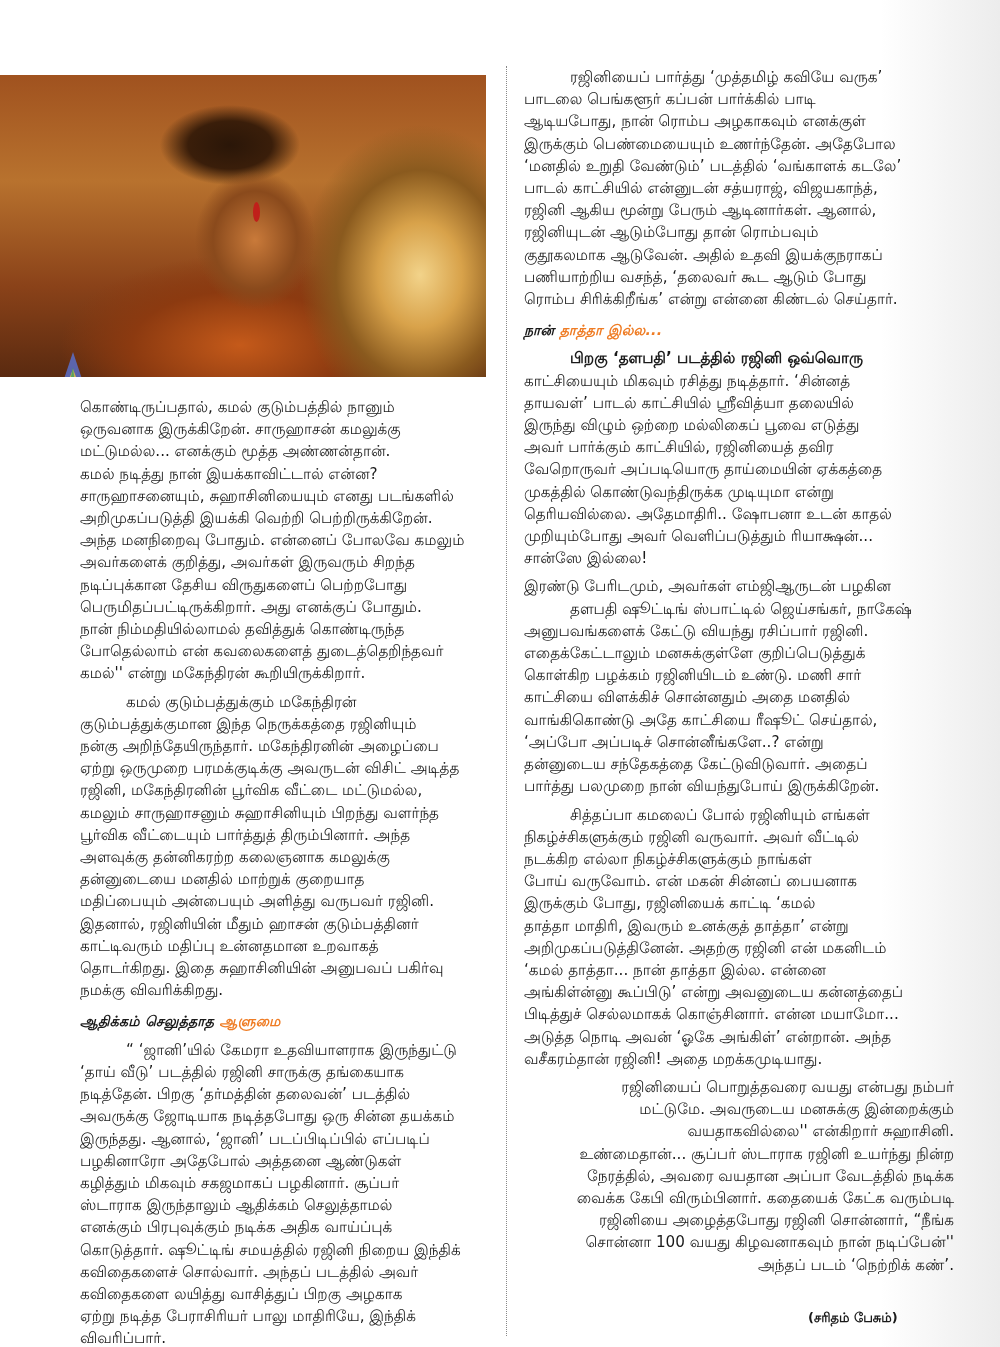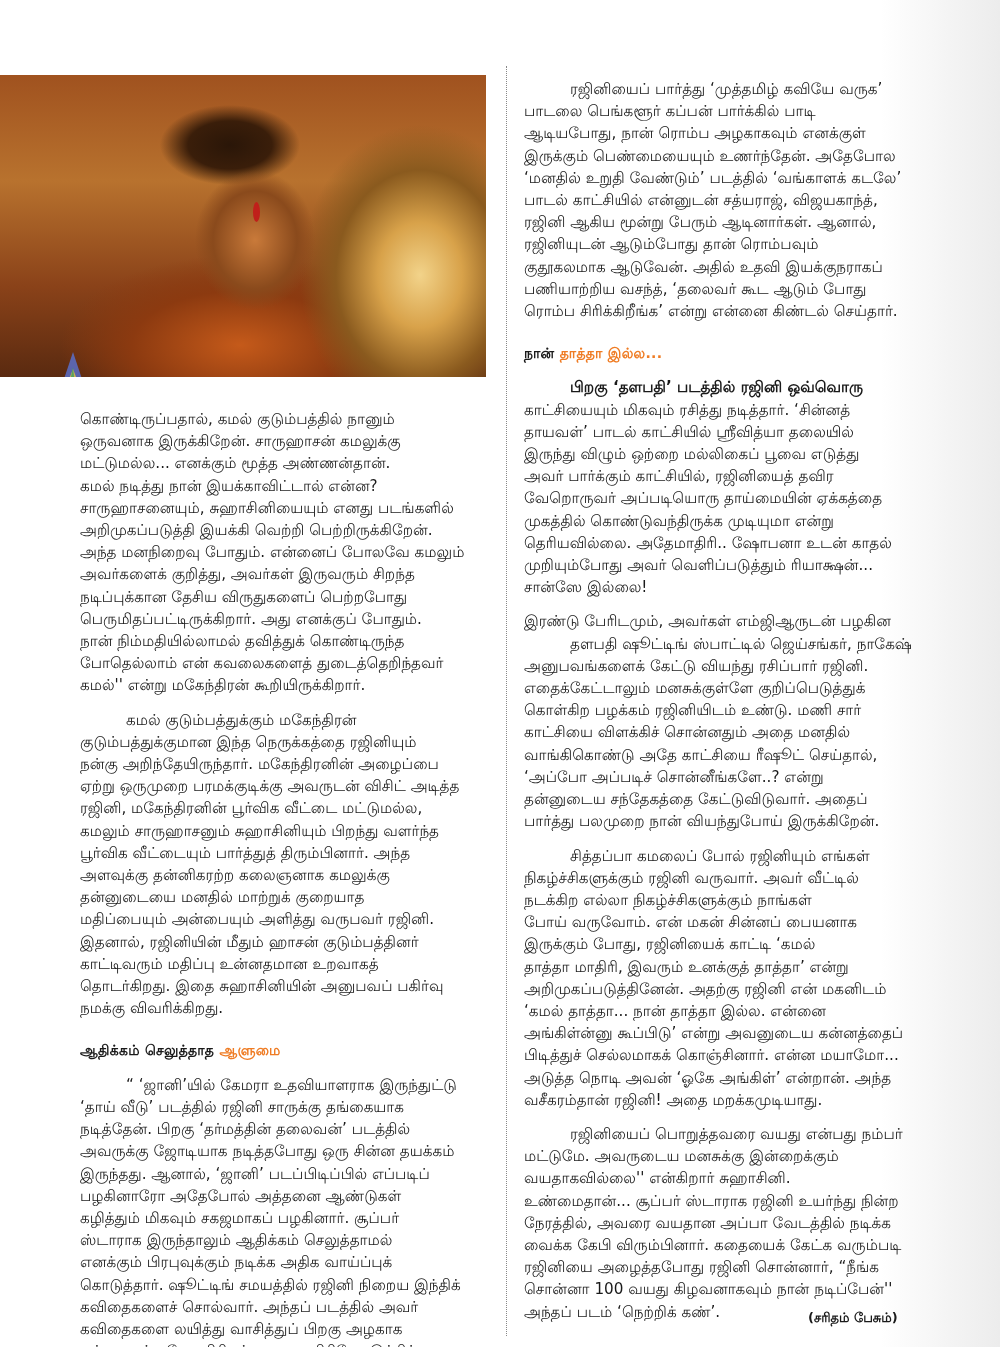--- a/index.html
+++ b/index.html
@@ -11,27 +11,27 @@
       radial-gradient(ellipse 60px 70px at 255px 165px,#c97a3a 0%,#8a4a1c 70%,transparent 100%),
       radial-gradient(ellipse 70px 40px at 230px 70px,#2a1608 0%,#3a1e0a 60%,transparent 100%),
       radial-gradient(ellipse 120px 150px at 420px 200px,#f2d38a 0%,#d8a24a 35%,#8a5a1e 70%,transparent 100%),
       radial-gradient(ellipse 180px 90px at 240px 270px,#c55a1a 0%,#8c3a10 60%,transparent 100%),
       linear-gradient(180deg,#a0521f 0%,#b8722e 35%,#8a4219 70%,#5a2a10 100%);}
   .photo .tilak{position:absolute;left:253px;top:127px;width:7px;height:20px;background:#c0201a;border-radius:50%;}
   .watermark{position:absolute;left:100px;top:300px;font-family:"DejaVu Sans",sans-serif;font-weight:bold;
     font-size:40px;color:#6f7fc0;letter-spacing:1px;-webkit-text-stroke:1.5px #e8e8f4;opacity:.92;}
   .wm-star{position:absolute;left:28px;top:272px;width:90px;height:90px;}
   .col{position:absolute;font-size:15.2px;line-height:22.2px;}
-  .col p{margin:12px 0 6px 0;text-indent:0;}
+  .col p{margin:0 0 6px 0;text-indent:0;}
   .col p.ind{text-indent:46px;}
   .col .line{display:block;white-space:nowrap;}
   .left{left:80px;top:396px;width:420px;}
   .right{left:524px;top:66px;width:430px;}
   .divider{position:absolute;left:506px;top:66px;height:1270px;border-left:1px dotted #888;}
-  h3{margin:20px 0 6px 0;font-size:14px;font-weight:900;letter-spacing:.3px;}
+  h3{margin:9px 0 6px 0;font-size:14px;font-weight:900;letter-spacing:.3px;font-style:italic;}
   h3 .accent{color:#ef7c24;}
   .sign{position:absolute;left:808px;top:1310px;font-size:13px;font-weight:bold;}
 </style>
 </head>
 <body>
 
 <div class="photo">
   <div class="tilak"></div>
   <svg class="wm-star" viewBox="0 0 90 90">
     <polygon points="45,5 55,35 88,38 62,55 70,88 45,68 20,88 28,55 2,38 35,35" fill="#5a6fc8" opacity=".85"></polygon>
@@ -148,21 +148,21 @@
       <span class="line">போய் வருவோம். என் மகன் சின்னப் பையனாக</span>
       <span class="line">இருக்கும் போது, ரஜினியைக் காட்டி ‘கமல்</span>
       <span class="line">தாத்தா மாதிரி, இவரும் உனக்குத் தாத்தா’ என்று</span>
       <span class="line">அறிமுகப்படுத்தினேன். அதற்கு ரஜினி என் மகனிடம்</span>
       <span class="line">‘கமல் தாத்தா... நான் தாத்தா இல்ல. என்னை</span>
       <span class="line">அங்கிள்ன்னு கூப்பிடு’ என்று அவனுடைய கன்னத்தைப்</span>
       <span class="line">பிடித்துச் செல்லமாகக் கொஞ்சினார். என்ன மயாமோ...</span>
       <span class="line">அடுத்த நொடி அவன் ‘ஓகே அங்கிள்’ என்றான். அந்த</span>
       <span class="line">வசீகரம்தான் ரஜினி! அதை மறக்கமுடியாது.</span>
     </p>
-  <p class="ind" id="r5" style="text-indent: 0px;">
+  <p class="ind" id="r5" style="text-indent: 0px; text-align: right;">
       <span class="line" style="text-indent: 46px;">ரஜினியைப் பொறுத்தவரை வயது என்பது நம்பர்</span>
       <span class="line">மட்டுமே. அவருடைய மனசுக்கு இன்றைக்கும்</span>
       <span class="line">வயதாகவில்லை'' என்கிறார் சுஹாசினி.</span>
       <span class="line">உண்மைதான்... சூப்பர் ஸ்டாராக ரஜினி உயர்ந்து நின்ற</span>
       <span class="line">நேரத்தில், அவரை வயதான அப்பா வேடத்தில் நடிக்க</span>
       <span class="line">வைக்க கேபி விரும்பினார். கதையைக் கேட்க வரும்படி</span>
       <span class="line">ரஜினியை அழைத்தபோது ரஜினி சொன்னார், “நீங்க</span>
       <span class="line">சொன்னா 100 வயது கிழவனாகவும் நான் நடிப்பேன்''</span>
       <span class="line">அந்தப் படம் ‘நெற்றிக் கண்’.</span>
     </p>

